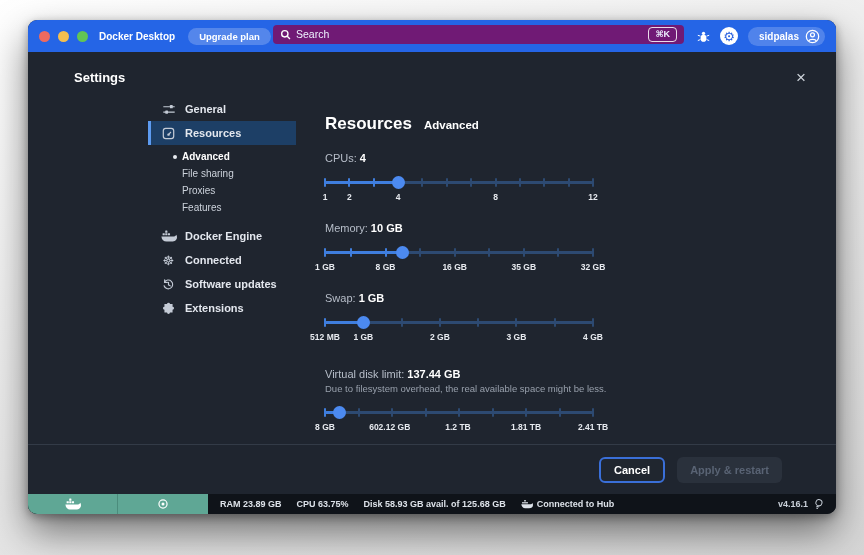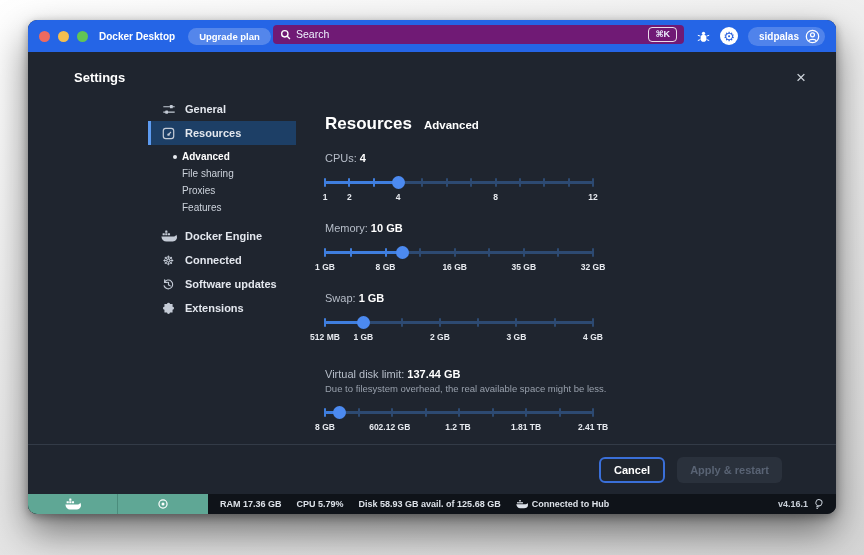--- a/index.html
+++ b/index.html
@@ -348,22 +348,22 @@
             <path d="M.5 8h14.8c1.8 0 3.2-.9 3.9-2.2.5 1 .8 2.1.8 3.2 0 3.4-2.8 5.5-6.6 5.5H7C3.2 14.5.9 12 .5 8z"></path>
           </svg>
       </span>
       <span class="teal-btn">
         <svg width="12" height="12" viewBox="0 0 16 16">
             <circle cx="8" cy="8" r="5.4" fill="none" stroke="#fff" stroke-width="1.6"></circle>
             <circle cx="8" cy="8" r="2" fill="#fff"></circle>
           </svg>
       </span>
       <div class="stats">
-        <span>RAM 17.36 GB</span>
-        <span>CPU 5.79%</span>
+        <span>RAM 23.89 GB</span>
+        <span>CPU 63.75%</span>
         <span>Disk 58.93 GB avail. of 125.68 GB</span>
         <span class="hub">
           <svg width="12" height="10" viewBox="0 0 20 15" fill="#dde2e9">
               <rect x="2" y="4" width="2.7" height="2.7" rx=".4"></rect>
               <rect x="5.3" y="4" width="2.7" height="2.7" rx=".4"></rect>
               <rect x="8.6" y="4" width="2.7" height="2.7" rx=".4"></rect>
               <rect x="5.3" y=".7" width="2.7" height="2.7" rx=".4"></rect>
               <path d="M.5 8h14.8c1.8 0 3.2-.9 3.9-2.2.5 1 .8 2.1.8 3.2 0 3.4-2.8 5.5-6.6 5.5H7C3.2 14.5.9 12 .5 8z"></path>
             </svg>
           <span>Connected to Hub</span>

